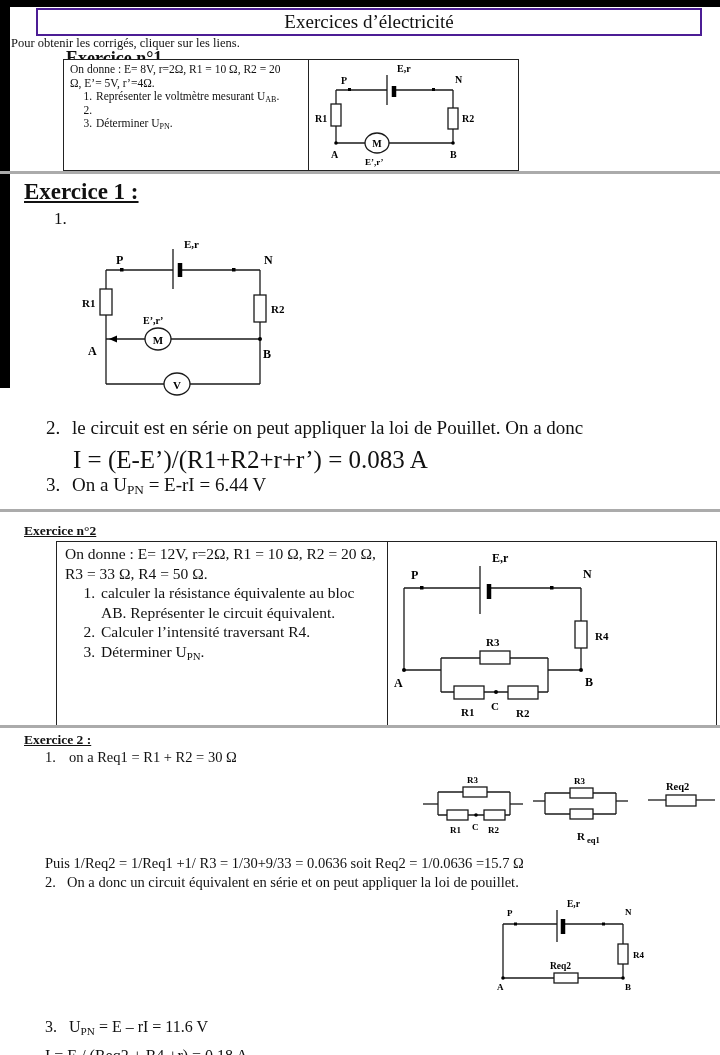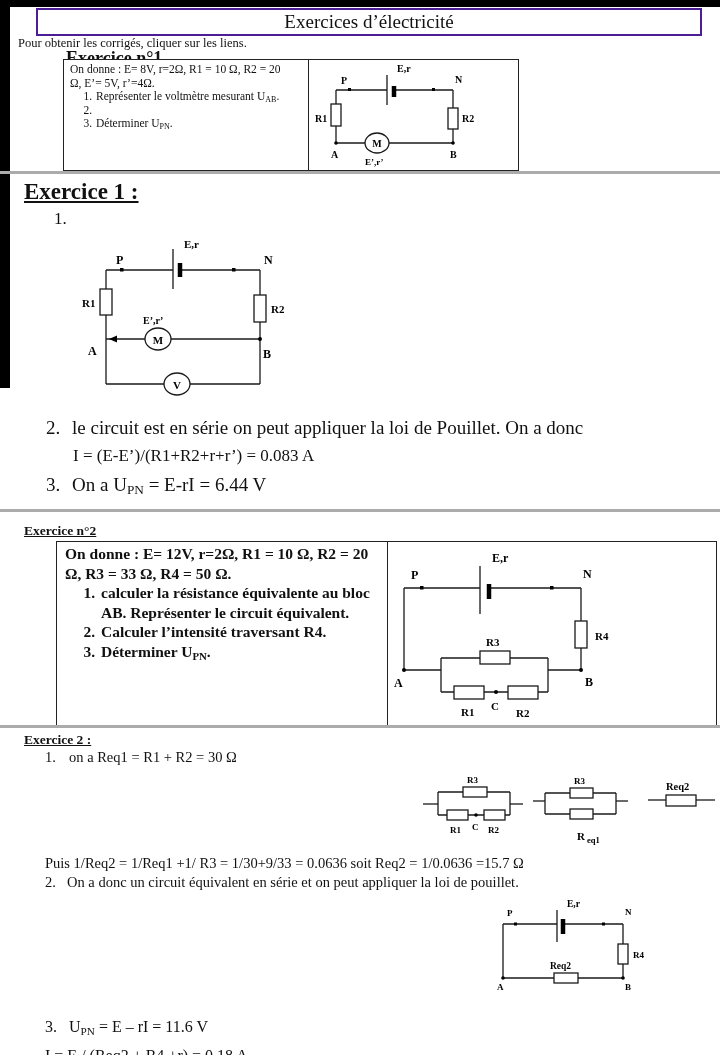--- a/index.html
+++ b/index.html
@@ -3,28 +3,28 @@
 <meta charset="utf-8">
 <style>
   html,body{margin:0;padding:0;background:#fff;}
   #page{position:relative;width:720px;height:1055px;background:#fff;overflow:hidden;
         font-family:"Liberation Serif","DejaVu Serif",serif;color:#111;}
   .abs{position:absolute;}
   .bar{background:#000;}
   .divider{background:#ababab;height:3px;width:720px;left:0;}
   .title-box{left:36px;top:8px;width:662px;height:24px;border:2px solid #4c1d95;
              text-align:center;font-size:19px;line-height:24px;}
-  .intro{left:18px;top:36px;font-size:12.5px;}
+  .intro{left:11px;top:36px;font-size:12.5px;}
   .h-ex{font-weight:700;text-decoration:underline;font-size:18px;}
   .h-big{font-weight:700;text-decoration:underline;font-size:23px;}
   .qbox{border:1.5px solid #222;display:flex;background:#fff;}
   .qbox .cellL{box-sizing:border-box;border-right:1.5px solid #222;}
   .qbox .cellR{flex:1;position:relative;}
   .ex1-cellL{width:245px;padding:3px 16px 0 6px;font-size:11.5px;line-height:13.6px;}
-  .ex2-cellL{width:331px;padding:2px 6px 0 8px;font-size:15.5px;line-height:19.5px;font-weight:bold;}
+  .ex2-cellL{width:331px;padding:2px 6px 0 8px;font-size:15.5px;line-height:19.5px;}
   .bitem{display:flex;}
   .bitem .bnum{text-align:right;flex:none;}
   .ex1-cellL .bnum{width:22px;margin-right:4px;}
   .ex2-cellL .bnum{width:30px;margin-right:6px;}
   .bitem .btxt{flex:1;}
   .numline{display:flex;}
   .numline .bnum{flex:none;text-align:left;}
   sub{font-size:70%;vertical-align:-0.25em;line-height:0;}
   svg{display:block;}
   svg text{font-family:"Liberation Serif","DejaVu Serif",serif;font-weight:700;fill:#000;}
@@ -136,21 +136,21 @@
     <text x="191" y="76" font-size="11">R2</text>
     <text x="63" y="87" font-size="10">E’,r’</text>
     <text x="8" y="118" font-size="12">A</text>
     <text x="183" y="121" font-size="12">B</text>
   </svg>
 
   <div class="abs numline" style="left:46px;top:417px;font-size:19px;width:668px;">
     <span class="bnum" style="width:26px;">2.</span>
     <span>le circuit est en série on peut appliquer la loi de Pouillet. On a donc</span>
   </div>
-  <div class="abs" style="left:73px;top:446px;font-size:17px;">I = (E-E’)/(R1+R2+r+r’) = 0.083 A</div>
+  <div class="abs" style="left:73px;top:446px;font-size:25px;">I = (E-E’)/(R1+R2+r+r’) = 0.083 A</div>
   <div class="abs numline" style="left:46px;top:474px;font-size:19px;">
     <span class="bnum" style="width:26px;">3.</span>
     <span><span>On a U</span><sub>PN</sub><span> = E-rI = 6.44 V</span></span>
   </div>
 
   <div class="abs divider" style="top:509px;"></div>
 
   <div class="abs h-ex" style="left:24px;top:523px;font-size:13.5px;">Exercice n°2</div>
 
   <div class="abs qbox" style="left:56px;top:541px;width:659px;height:184px;">

